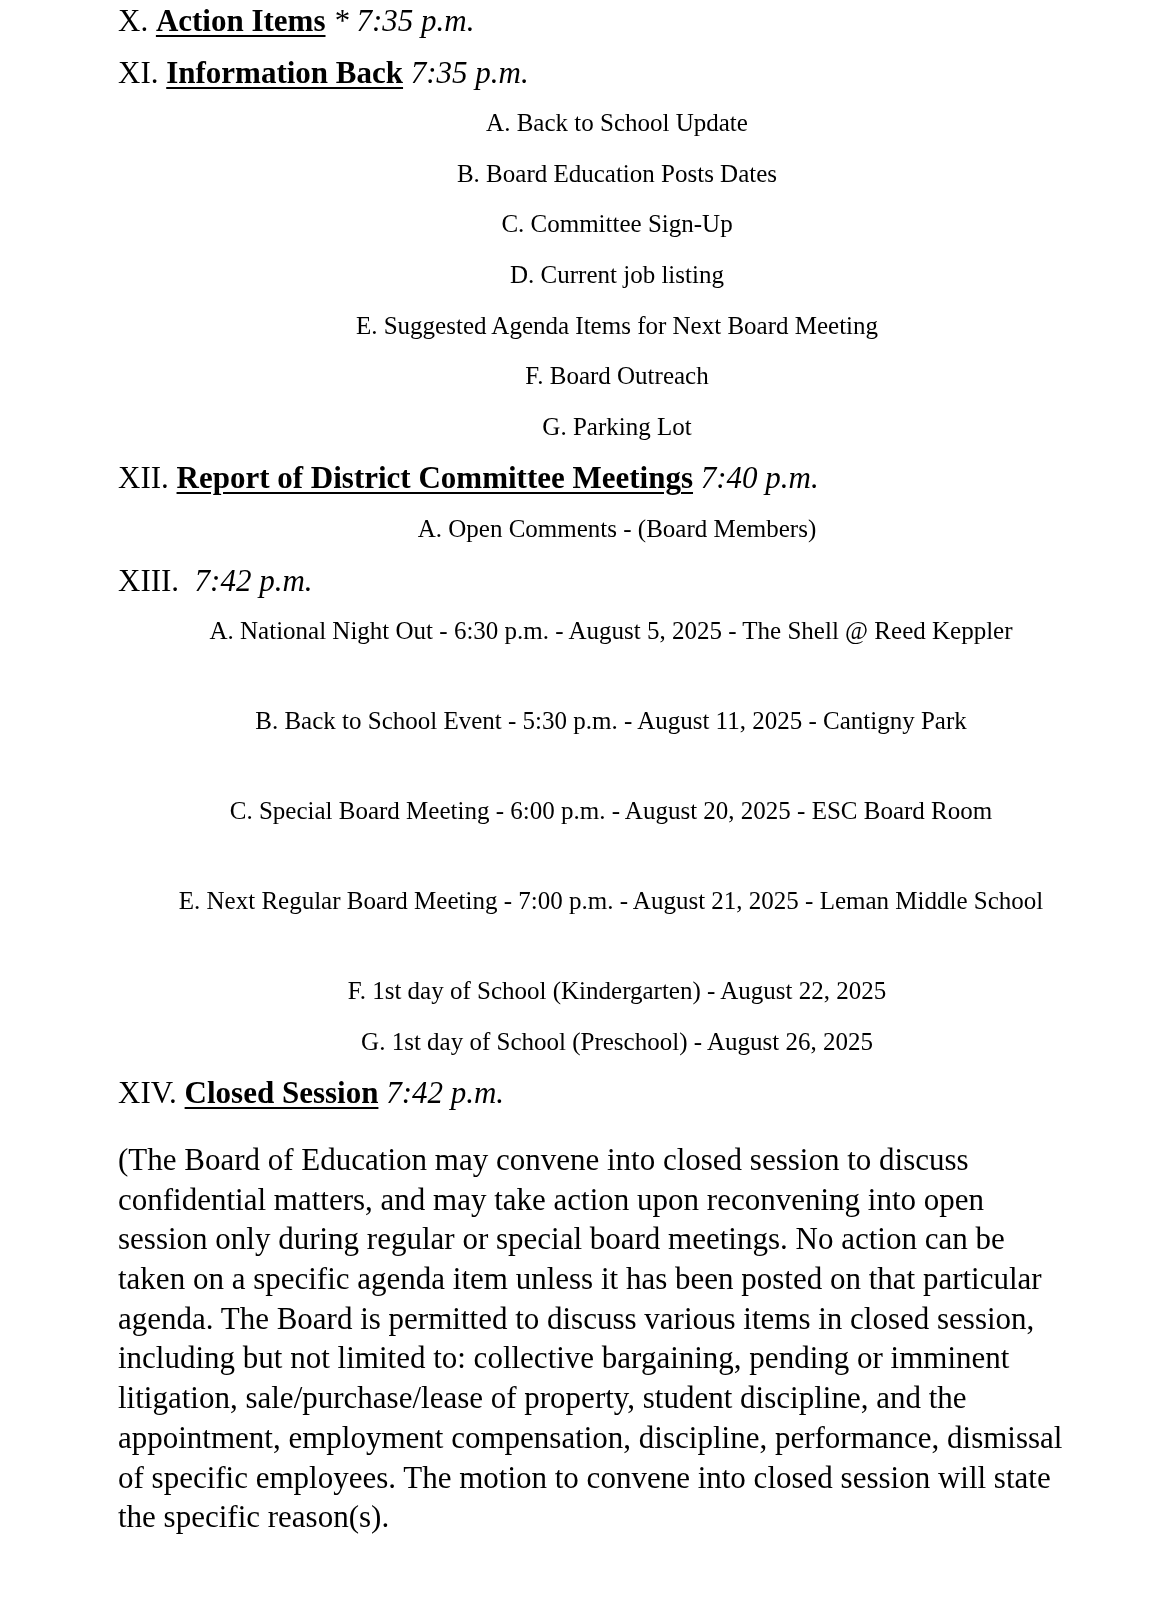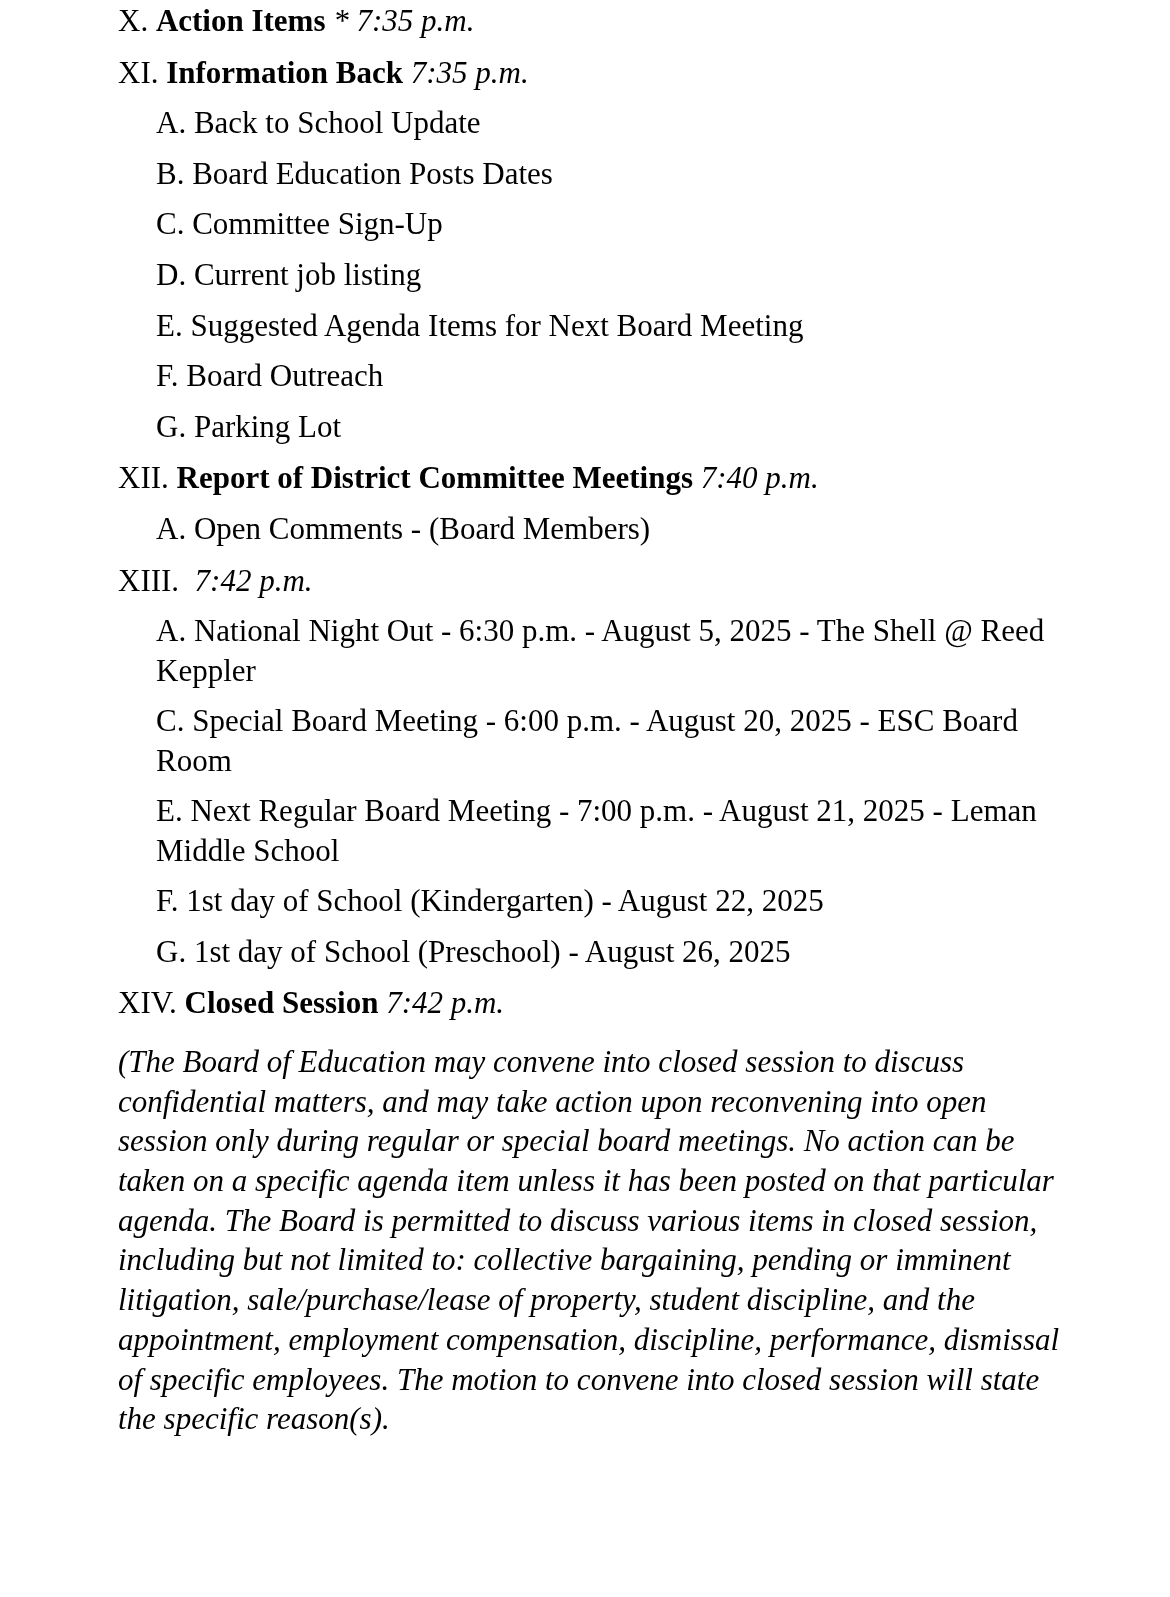--- a/index.html
+++ b/index.html
@@ -27,47 +27,48 @@
       white-space: nowrap;
     }
     .section {
       height: 50.6px;
       display: flex;
       align-items: flex-start;
       padding-top: 1px;
     }
     .section .heading {
       font-weight: bold;
+      text-decoration: underline;
       text-decoration-thickness: 2px;
       text-underline-offset: 4px;
     }
     .sub {
       padding-left: 38px;
-      font-size: 31px;
+      font-size: 25px;
       line-height: 40px;
+      text-align: center;
     }
     .sub.single {
       height: 50.6px;
     }
     .sub.double {
       height: 90px;
       white-space: normal;
       font-family: Liberation Serif, serif;
     }
     .sub.double .wrap {
       display: block;
       width: 910px;
     }
     .note {
-      font-style: italic;
       font-size: 31px;
       line-height: 39.7px;
       width: 960px;
       white-space: normal;
-      margin-top: 8px;
+      margin-top: 16px;
     }
     .sp { white-space: pre; font-style: italic; }
   </style>
 </head>
 <body>
 
 <div class="page">
 
   <div class="line section">
     <span>X.</span>
@@ -100,20 +101,23 @@
 
   <div class="line section">
     <span>XIII.</span>
       <span class="sp"> </span>
       <span class="sp"> 7:42 p.m.</span>
   </div>
   <div class="sub double">
       <span class="wrap">A. National Night Out - 6:30 p.m. - August 5, 2025 - The Shell @ Reed Keppler</span>
     </div>
   <div class="sub double">
+      <span class="wrap">B. Back to School Event - 5:30 p.m. - August 11, 2025 - Cantigny Park</span>
+    </div>
+  <div class="sub double">
       <span class="wrap">C. Special Board Meeting - 6:00 p.m. - August 20, 2025 - ESC Board Room</span>
     </div>
   <div class="sub double">
       <span class="wrap">E. Next Regular Board Meeting - 7:00 p.m. - August 21, 2025 - Leman Middle School</span>
     </div>
   <div class="sub single">F. 1st day of School (Kindergarten) - August 22, 2025</div>
   <div class="sub single">G. 1st day of School (Preschool) - August 26, 2025</div>
 
   <div class="line section">
     <span>XIV.</span>

